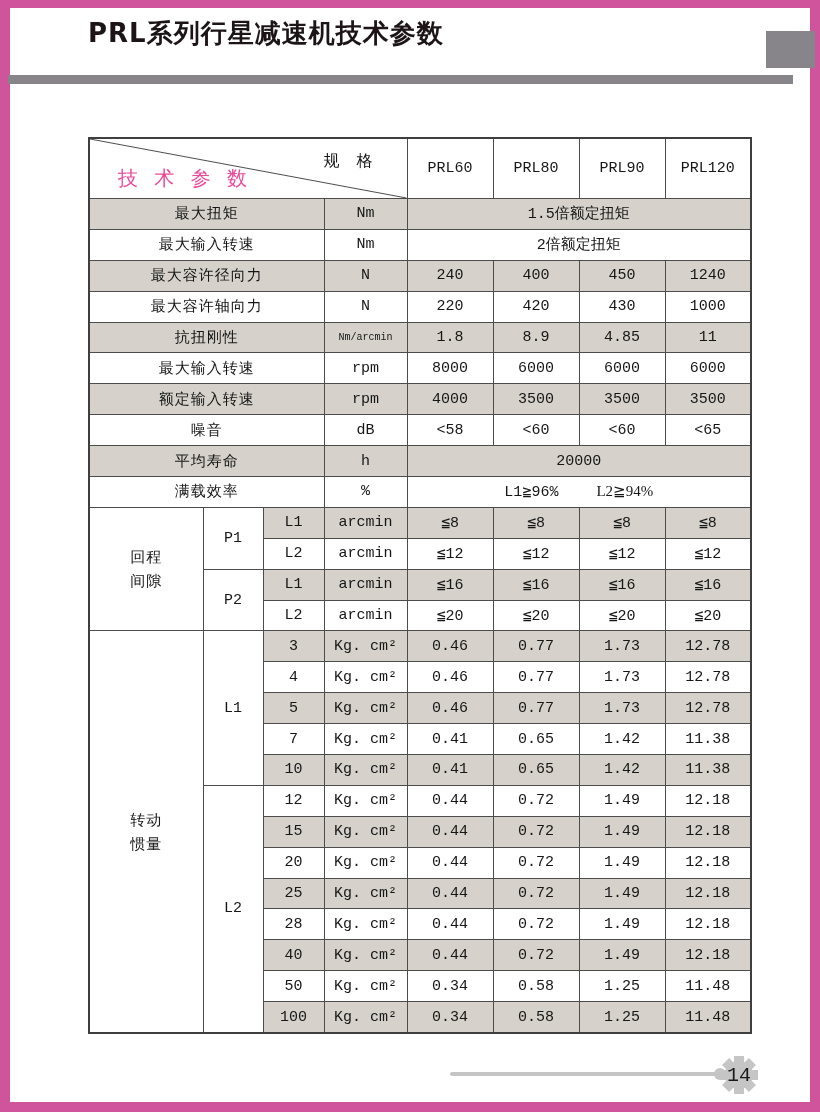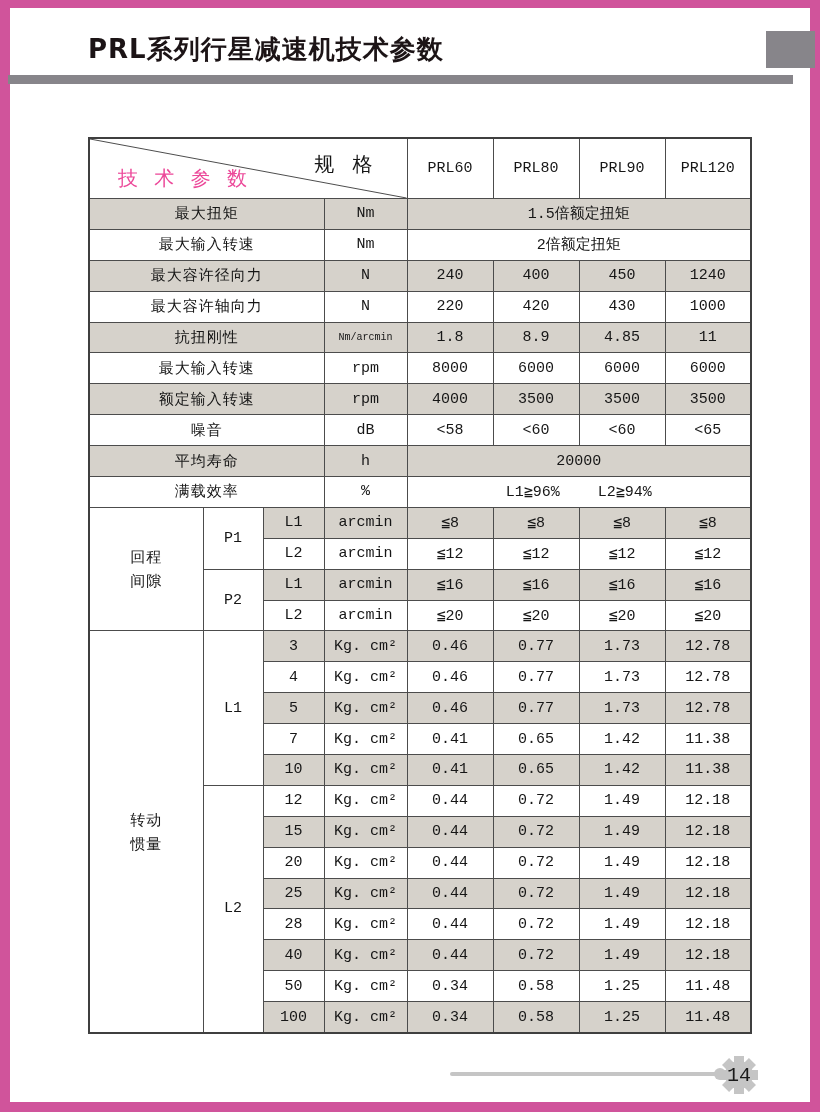--- a/index.html
+++ b/index.html
@@ -8,21 +8,21 @@
     background:#d0549b; 
     font-family:"DejaVu Sans",sans-serif;
     overflow:hidden;
   }
   .page{
     position:absolute;left:10px;top:8px;width:800px;height:1094px;
     background:#ffffff;
   }
   
   .doc-title{
-    position:absolute;left:88px;top:32px;
+    position:absolute;left:88px;top:16px;
     font-size:26px;font-weight:bold;color:#1c1416;letter-spacing:1px;
     font-family:"DejaVu Sans",sans-serif;white-space:nowrap;
   }
   .title-bar{
     position:absolute;left:8px;top:75px;width:785px;height:9px;
     background:#87858a;
   }
   .corner-block{
     position:absolute;left:766px;top:31px;width:49px;height:37px;
     background:#87858a;
@@ -47,29 +47,29 @@
   td.wcell{background:#ffffff !important;}
   .cn{font-family:Liberation Serif, serif;letter-spacing:1px;}
   .num{font-family:"Liberation Mono","DejaVu Sans Mono","DejaVu Sans",monospace;letter-spacing:0;}
   .colhead{font-family:"Liberation Mono","DejaVu Sans Mono",monospace;font-size:16px;}
   .group{white-space:pre-line;line-height:1.6;font-size:15px;}
   
   td.diag{position:relative;padding:0;}
   td.diag svg{position:absolute;left:0;top:0;width:100%;height:100%;}
   .spec-label{
     position:absolute;right:28px;top:12px;
-    font-size:20px;letter-spacing:6px;color:#161616;
+    font-size:16px;letter-spacing:6px;color:#161616;
     font-family:"DejaVu Sans",sans-serif;
   }
   .param-label{
     position:absolute;left:28px;bottom:6px;
     font-size:20px;letter-spacing:5px;color:#ec4899;
     font-family:"DejaVu Sans",sans-serif;
   }
-  .eff-b{margin-left:38px;}
+  .eff-b{margin-left:38px;font-family:Liberation Serif, serif;}
   
   .footer-line{
     position:absolute;left:450px;top:1072px;width:272px;height:4px;
     background:#c5c5c5;border-radius:2px;
   }
   .footer-dot{
     position:absolute;left:714px;top:1068px;width:12px;height:12px;
     border-radius:50%;background:#c5c5c5;
   }
   .page-gear{

